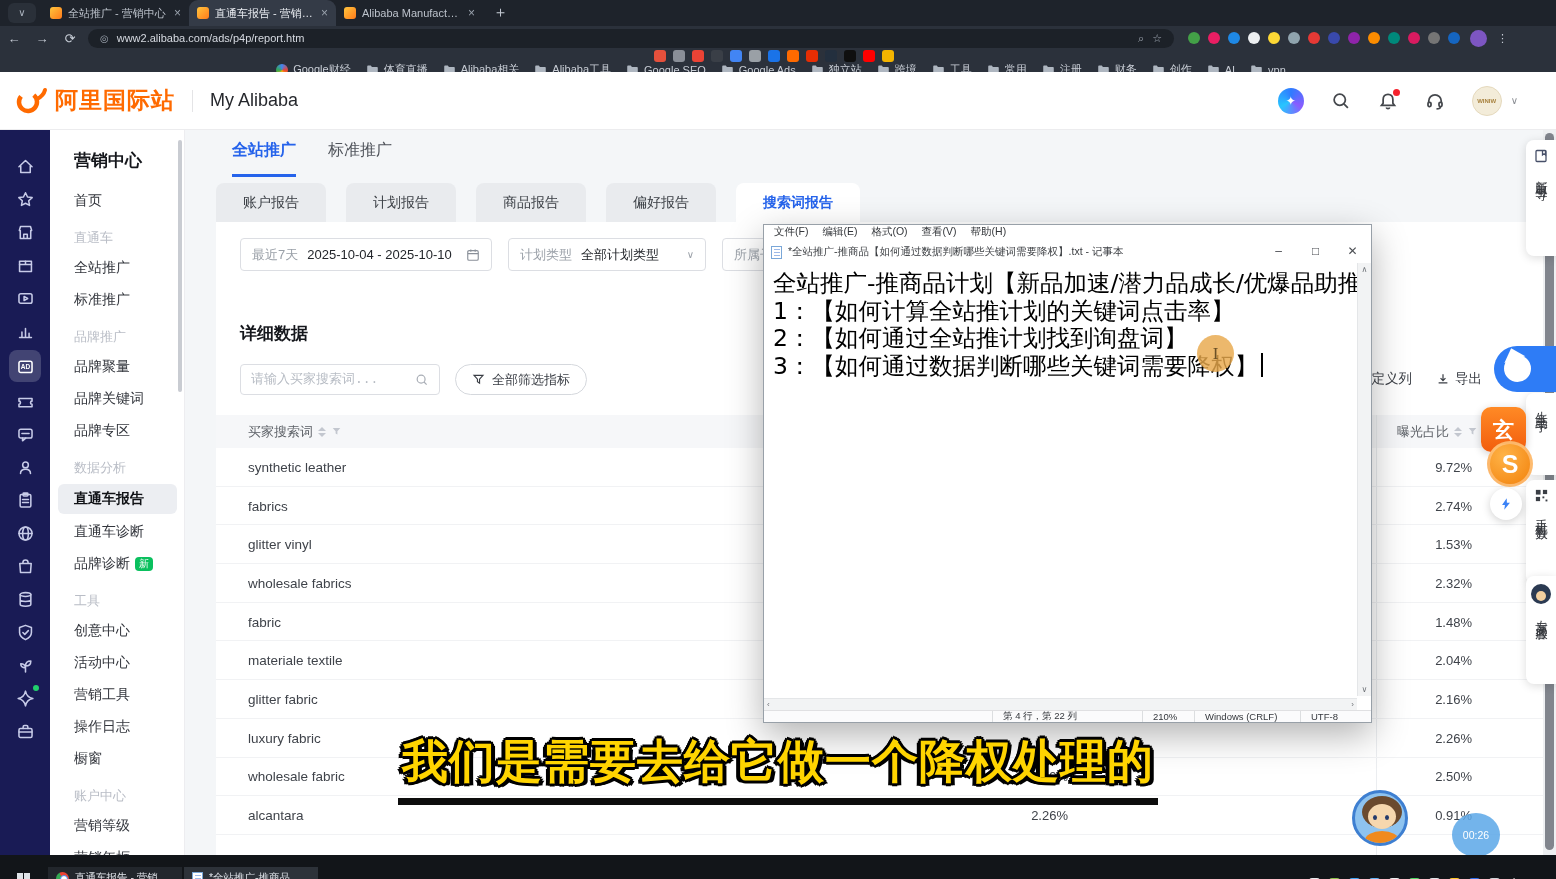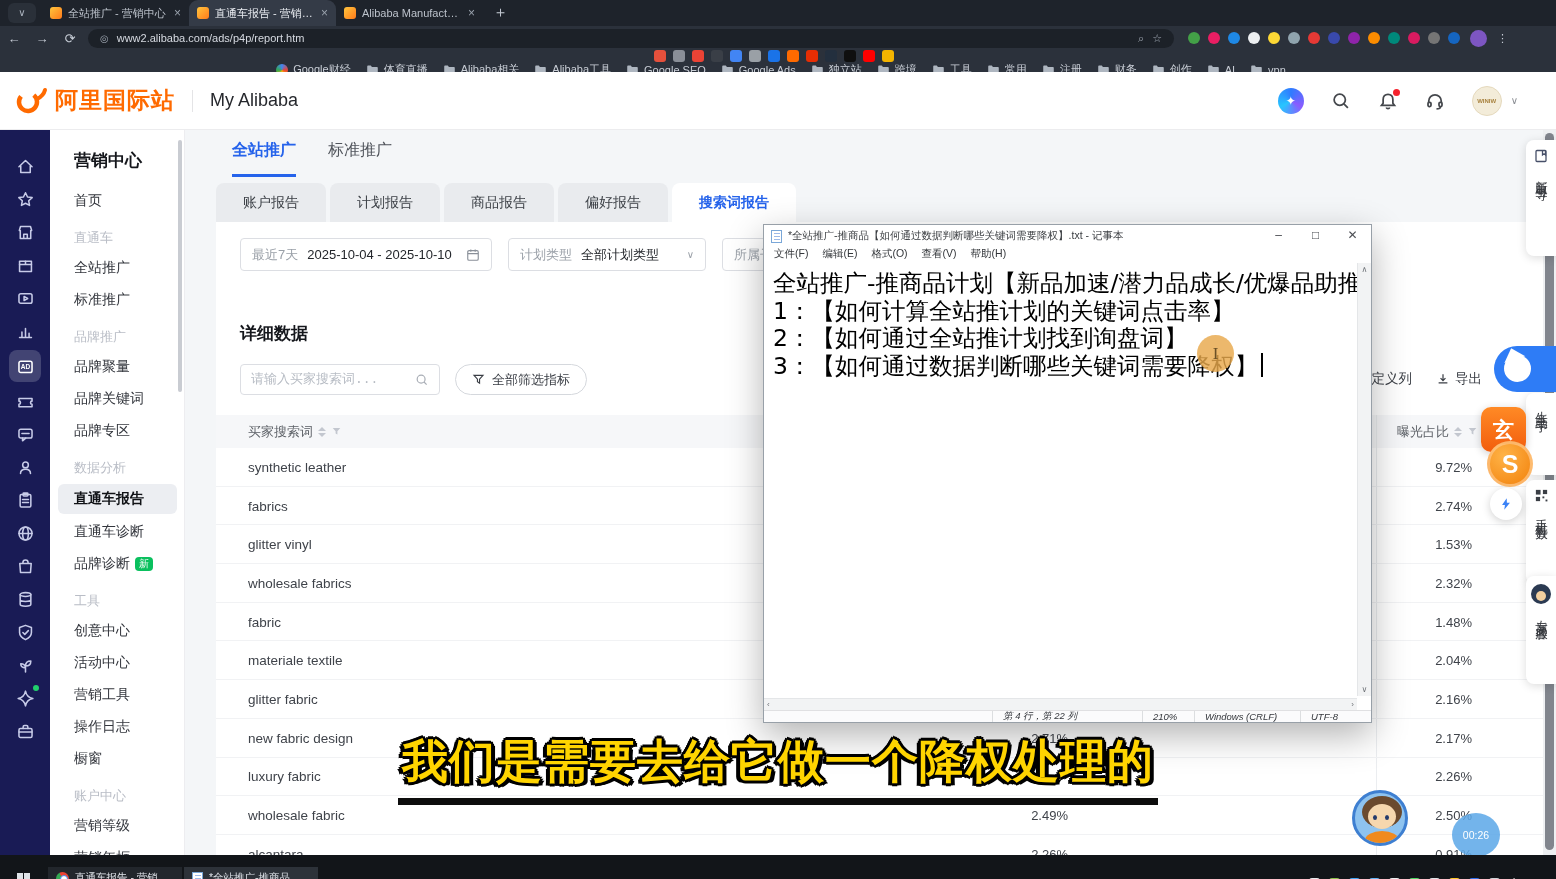--- a/index.html
+++ b/index.html
@@ -59,21 +59,21 @@
   .m-section { font-size:13px; color:#b9bdc6; padding:12px 0 5px 24px; }
   .m-item { font-size:14px; color:#33363d; padding:7px 0 7px 24px; white-space:nowrap; }
   .m-item.active { background:#eceef2; border-radius:6px; margin:2px 7px 2px 8px; padding:6px 0 6px 16px; font-weight:bold; color:#101216; }
   .badge-new { display:inline-block; background:#0ac05e; color:#fff; font-size:10px; line-height:14px; padding:0 4px; border-radius:4px; margin-left:5px; vertical-align:1px; }
   #menu-thumb { position:absolute; right:2px; top:10px; width:4px; height:252px; border-radius:2px; background:#c9ccd2; }
 
   
   #top-tabs { position:absolute; left:232px; top:140px; display:flex; gap:32px; }
   .top-tab { font-size:16px; color:#51555c; padding-bottom:13px; }
   .top-tab.active { color:#2563eb; font-weight:bold; border-bottom:3px solid #2563eb; }
-  #report-tabs { position:absolute; left:216px; top:183px; display:flex; gap:4px; }
+  #report-tabs { position:absolute; left:216px; top:183px; display:flex; gap:20px; }
   .rtab { background:#e9ebee; border-radius:8px 8px 0 0; padding:0 27px; line-height:39px; height:39px; font-size:14px; color:#3c4046; }
   .rtab.active { background:#fff; color:#2563eb; font-weight:bold; }
 
   #panel { position:absolute; left:216px; top:222px; width:1327px; height:633px; background:#fff; overflow:hidden; }
   #filters { position:absolute; left:24px; top:16px; display:flex; gap:16px; }
   .fbox { height:33px; border:1px solid #dcdee3; border-radius:4px; background:#fff; display:flex; align-items:center; padding:0 11px; gap:9px; font-size:13px; white-space:nowrap; overflow:hidden; }
   .fbox .dim { color:#9aa0a8; }
   .fbox .val { color:#23262b;text-align:right; }
   .fbox .chev { color:#9aa0a8; font-size:10px; margin-left:auto; }
   #f-date { width:252px; } #f-plan { width:198px; } #f-owner { width:120px; }
@@ -109,21 +109,21 @@
   #np-title .t { white-space:nowrap; overflow:hidden; }
   #np-controls { margin-left:auto; display:flex; }
   .npc { width:37px; height:22px; text-align:center; line-height:20px; font-size:12px; color:#4a4d52; }
   #np-menu { height:16px; display:flex; font-size:10.5px; color:#33363a; padding-left:3px; }
   .np-mi { padding:0 7px; }
   #np-body { position:absolute; top:38px; left:1px; right:14px; bottom:26px; overflow:hidden; padding:7px 0 0 8px; font-size:23.5px; line-height:27.5px; color:#000; white-space:nowrap; font-family:"DejaVu Sans","Liberation Sans",sans-serif; }
   .np-caret { display:inline-block; width:2px; height:24px; background:#000; vertical-align:-3px; margin-left:3px; }
   #np-vscroll { position:absolute; top:38px; right:0; width:14px; bottom:26px; background:#f2f3f4; border-left:1px solid #e4e6e8; }
   #np-vscroll .ar { position:absolute; left:0; width:100%; text-align:center; font-size:8px; color:#6f7378; }
   #np-hscroll { position:absolute; left:0; right:14px; bottom:12px; height:12px; background:#f2f3f4; border-top:1px solid #e4e6e8; display:flex; justify-content:space-between; align-items:center; padding:0 3px; font-size:8px; color:#6f7378; }
-  #np-status { position:absolute; left:0; right:0; bottom:0; height:12px; background:#fbfbfc; border-top:1px solid #e0e0e2; display:flex; align-items:flex-start; font-size:9.5px; color:#34373c;font-style:italic; }
+  #np-status { position:absolute; left:0; right:0; bottom:0; height:12px; background:#fbfbfc; border-top:1px solid #e0e0e2; display:flex; align-items:flex-start; font-size:9.5px; color:#34373c; }
   .seg { border-left:1px solid #dcdee0; height:100%; display:flex; align-items:center; padding-left:10px; }
   #seg-pos { width:150px; } #seg-zoom { width:52px; } #seg-eol { width:106px; } #seg-enc { width:58px; }
   #np-grip { width:13px; height:100%; }
   #np-cursor { position:absolute; left:433px; top:110px; width:37px; height:37px; border-radius:50%; background:rgba(232,168,76,.82); z-index:55; display:flex; align-items:center; justify-content:center; color:#6a5026; font-family:"Liberation Serif","DejaVu Serif",serif; font-size:17px; }
 
   
   #subtitle { position:absolute; left:0; right:0; top:731px; text-align:center; z-index:60; pointer-events:none; }
   #subtitle span { display:inline-block; font-size:46px; font-weight:900; color:#ffd400; letter-spacing:1px; padding:0 4px 5px; border-bottom:7px solid #0d0d0d;
     text-shadow:3px 0 0 #000,-3px 0 0 #000,0 3px 0 #000,0 -3px 0 #000,2px 2px 0 #000,-2px 2px 0 #000,2px -2px 0 #000,-2px -2px 0 #000,4px 2px 0 #000,-4px 2px 0 #000; }
 
@@ -650,25 +650,20 @@
         <span class="kw">materiale textile</span>
         <span class="mid"></span>
         <span class="exp">2.04%</span>
       </div>
       <div class="trow">
         <span class="kw">glitter fabric</span>
         <span class="mid"></span>
         <span class="exp">2.16%</span>
       </div>
       <div class="trow">
-        <span class="kw">new fabric design</span>
-        <span class="mid">2.71%</span>
-        <span class="exp">2.17%</span>
-      </div>
-      <div class="trow">
         <span class="kw">luxury fabric</span>
         <span class="mid"></span>
         <span class="exp">2.26%</span>
       </div>
       <div class="trow">
         <span class="kw">wholesale fabric</span>
         <span class="mid">2.49%</span>
         <span class="exp">2.50%</span>
       </div>
       <div class="trow">
@@ -677,36 +672,36 @@
         <span class="exp">0.91%</span>
       </div>
     </div>
 </div>
 
 <div id="pagescroll">
     <div class="thumb"></div>
   </div>
 
 <div id="notepad">
+  <div id="np-menu">
+      <span class="np-mi">文件(F)</span>
+      <span class="np-mi">编辑(E)</span>
+      <span class="np-mi">格式(O)</span>
+      <span class="np-mi">查看(V)</span>
+      <span class="np-mi">帮助(H)</span>
+    </div>
   <div id="np-title">
     <span class="np-ic"></span>
     <span class="t">*全站推广-推商品【如何通过数据判断哪些关键词需要降权】.txt - 记事本</span>
     <span id="np-controls">
       <span class="npc">–</span>
       <span class="npc">□</span>
       <span class="npc">✕</span>
     </span>
   </div>
-  <div id="np-menu">
-      <span class="np-mi">文件(F)</span>
-      <span class="np-mi">编辑(E)</span>
-      <span class="np-mi">格式(O)</span>
-      <span class="np-mi">查看(V)</span>
-      <span class="np-mi">帮助(H)</span>
-    </div>
   <div id="np-body">
       <div>全站推广-推商品计划【新品加速/潜力品成长/优爆品助推】</div>
       <div>1：【如何计算全站推计划的关键词点击率】</div>
       <div>2：【如何通过全站推计划找到询盘词】</div>
       <div>3：【如何通过数据判断哪些关键词需要降权】<span class="np-caret"></span></div>
     </div>
   <div id="np-vscroll">
     <span class="ar" style="top:2px">∧</span>
     <span class="ar" style="bottom:2px">∨</span>
   </div>

